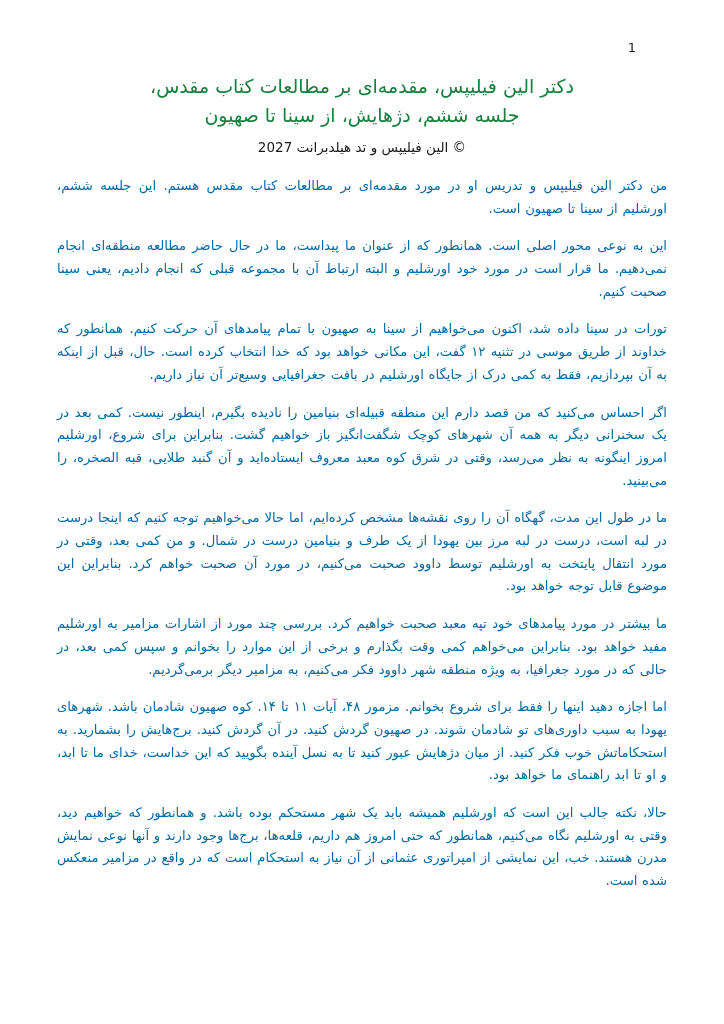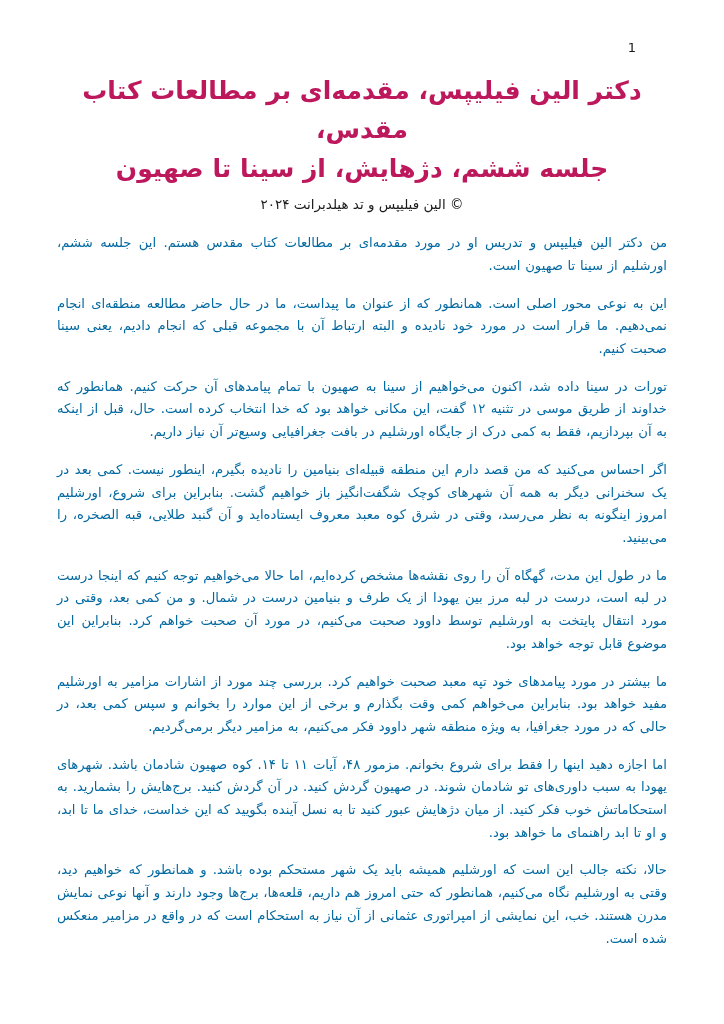--- a/index.html
+++ b/index.html
@@ -28,24 +28,24 @@
     font-size: 13px;
     color: #1a1a1a;
   }
   .doc-header {
     direction: rtl;
     text-align: center;
     margin-top: 38px;
     margin-bottom: 8px;
   }
   .doc-title-line {
-    font-size: 25px;
-    font-weight: bold;
+    font-size: 19px;
+    font-weight: normal;
     line-height: 1.55;
-    color: #be185d;
+    color: #15803d;
   }
   .doc-copyright {
     direction: rtl;
     text-align: center;
     font-size: 13.5px;
     margin-top: 6px;
     margin-bottom: 20px;
     color: #1a1a1a;
   }
   .doc-body {
@@ -67,25 +67,25 @@
 
 <div class="page">
 
   <div class="page-number">1</div>
 
   <div class="doc-header">
     <div class="doc-title-line">دکتر الین فیلیپس، مقدمه‌ای بر مطالعات کتاب مقدس،</div>
     <div class="doc-title-line">جلسه ششم، دژهایش، از سینا تا صهیون</div>
   </div>
 
-  <div class="doc-copyright">© الین فیلیپس و تد هیلدبرانت ۲۰۲۴</div>
+  <div class="doc-copyright">© الین فیلیپس و تد هیلدبرانت 2027</div>
 
   <div class="doc-body">
     <p class="doc-paragraph">من دکتر الین فیلیپس و تدریس او در مورد مقدمه‌ای بر مطالعات کتاب مقدس هستم. این جلسه ششم، اورشلیم از سینا تا صهیون است.</p>
-    <p class="doc-paragraph">این به نوعی محور اصلی است. همانطور که از عنوان ما پیداست، ما در حال حاضر مطالعه منطقه‌ای انجام نمی‌دهیم. ما قرار است در مورد خود نادیده و البته ارتباط آن با مجموعه قبلی که انجام دادیم، یعنی سینا صحبت کنیم.</p>
+    <p class="doc-paragraph">این به نوعی محور اصلی است. همانطور که از عنوان ما پیداست، ما در حال حاضر مطالعه منطقه‌ای انجام نمی‌دهیم. ما قرار است در مورد خود اورشلیم و البته ارتباط آن با مجموعه قبلی که انجام دادیم، یعنی سینا صحبت کنیم.</p>
     <p class="doc-paragraph">تورات در سینا داده شد، اکنون می‌خواهیم از سینا به صهیون با تمام پیامدهای آن حرکت کنیم. همانطور که خداوند از طریق موسی در تثنیه ۱۲ گفت، این مکانی خواهد بود که خدا انتخاب کرده است. حال، قبل از اینکه به آن بپردازیم، فقط به کمی درک از جایگاه اورشلیم در بافت جغرافیایی وسیع‌تر آن نیاز داریم.</p>
     <p class="doc-paragraph">اگر احساس می‌کنید که من قصد دارم این منطقه قبیله‌ای بنیامین را نادیده بگیرم، اینطور نیست. کمی بعد در یک سخنرانی دیگر به همه آن شهرهای کوچک شگفت‌انگیز باز خواهیم گشت. بنابراین برای شروع، اورشلیم امروز اینگونه به نظر می‌رسد، وقتی در شرق کوه معبد معروف ایستاده‌اید و آن گنبد طلایی، قبه الصخره، را می‌بینید.</p>
     <p class="doc-paragraph">ما در طول این مدت، گهگاه آن را روی نقشه‌ها مشخص کرده‌ایم، اما حالا می‌خواهیم توجه کنیم که اینجا درست در لبه است، درست در لبه مرز بین یهودا از یک طرف و بنیامین درست در شمال. و من کمی بعد، وقتی در مورد انتقال پایتخت به اورشلیم توسط داوود صحبت می‌کنیم، در مورد آن صحبت خواهم کرد. بنابراین این موضوع قابل توجه خواهد بود.</p>
     <p class="doc-paragraph">ما بیشتر در مورد پیامدهای خود تپه معبد صحبت خواهیم کرد. بررسی چند مورد از اشارات مزامیر به اورشلیم مفید خواهد بود. بنابراین می‌خواهم کمی وقت بگذارم و برخی از این موارد را بخوانم و سپس کمی بعد، در حالی که در مورد جغرافیا، به ویژه منطقه شهر داوود فکر می‌کنیم، به مزامیر دیگر برمی‌گردیم.</p>
     <p class="doc-paragraph">اما اجازه دهید اینها را فقط برای شروع بخوانم. مزمور ۴۸، آیات ۱۱ تا ۱۴. کوه صهیون شادمان باشد. شهرهای یهودا به سبب داوری‌های تو شادمان شوند. در صهیون گردش کنید. در آن گردش کنید. برج‌هایش را بشمارید. به استحکاماتش خوب فکر کنید. از میان دژهایش عبور کنید تا به نسل آینده بگویید که این خداست، خدای ما تا ابد، و او تا ابد راهنمای ما خواهد بود.</p>
     <p class="doc-paragraph">حالا، نکته جالب این است که اورشلیم همیشه باید یک شهر مستحکم بوده باشد. و همانطور که خواهیم دید، وقتی به اورشلیم نگاه می‌کنیم، همانطور که حتی امروز هم داریم، قلعه‌ها، برج‌ها وجود دارند و آنها نوعی نمایش مدرن هستند. خب، این نمایشی از امپراتوری عثمانی از آن نیاز به استحکام است که در واقع در مزامیر منعکس شده است.</p>
   </div>
 
 </div>
 

